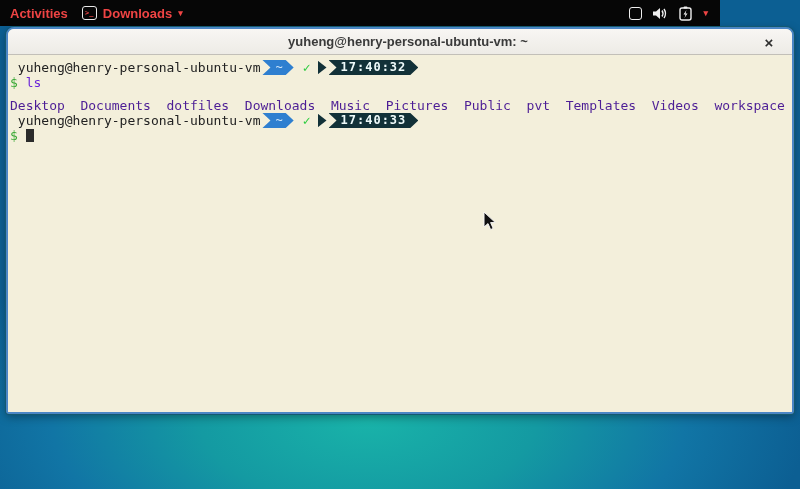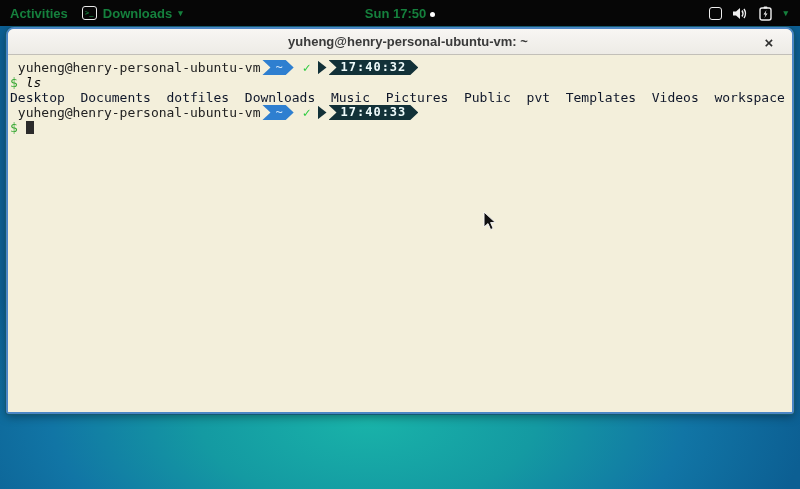--- a/index.html
+++ b/index.html
@@ -6,23 +6,23 @@
   html,body { width:800px; height:489px; overflow:hidden; }
   body {
     font-family:"Liberation Sans", sans-serif;
     background:
       radial-gradient(ellipse 55% 45% at 46% 86%, #19b3a9 0%, #149aa2 38%, #1175a5 72%, #0c5f93 100%);
     position:relative;
   }
 
   
   .topbar {
-    position:absolute; top:0; left:0; width:800px; height:26px;
-    background:#060606; color:#15803d;
-    display:flex; align-items:center; font-size:13px; font-weight:bold;
+    position:absolute; top:0; left:0; width:720px; height:26px;
+    background:#060606; color:#ef4444;
+    display:flex; font-size:13px; font-weight:bold;
   }
   .tb-left { display:flex; align-items:center; gap:14px; padding-left:10px; }
   .tb-item { display:flex; align-items:center; gap:6px; cursor:default; }
   .term-glyph {
     width:15px; height:14px; border:1px solid #e8e8e8; border-radius:3px;
     font-family:"DejaVu Sans Mono", monospace; font-size:7px; font-weight:bold;
     display:flex; align-items:center; justify-content:center; line-height:1;
   }
   .caret { font-size:9px; }
   .tb-center { position:absolute; left:0; right:0; text-align:center; pointer-events:none; }
@@ -71,41 +71,38 @@
     width:9px; height:14px; background:#123138; margin-right:2px;
     clip-path:polygon(0 0, 100% 50%, 0 100%);
   }
   .pl-time {
     background:#123138; color:#eefafa; font-size:12px; line-height:14px; font-weight:bold;
     letter-spacing:1px; padding:0 12px 1px 12px;
     clip-path:polygon(0 0, calc(100% - 8px) 0, 100% 50%, calc(100% - 8px) 100%, 0 100%, 8px 50%);
   }
 
   .dollar-green { color:#39a835; }
-  .cmd-olive { color:#000000;font-style:italic; }
-  .dirs-teal { color:#0f172a; }
+  .cmd-olive { color:#6d28d9; }
+  .dirs-teal { color:#4c1d95;margin-top:8px; }
   .cursor-block { display:inline-block; width:8px; height:13px; background:#2b2b2b; margin-left:8px; }
 
   
   .mouse { position:absolute; left:483px; top:211px; pointer-events:none; z-index:50; }
 </style>
 </head>
 <body>
 
 <div class="topbar">
   <div class="tb-left">
     <span class="tb-item">Activities</span>
     <span class="tb-item">
       <span class="term-glyph">&gt;_</span>
       <span>Downloads</span>
       <span class="caret">▾</span>
     </span>
-  </div>
-  <div class="tb-center">
-    <span><span>Sun 17:50</span><span class="notif-dot"></span></span>
   </div>
   <div class="tb-right">
     <span class="disp-icon"></span>
     <svg width="15" height="13" viewBox="0 0 15 13">
       <polygon points="0,4.5 3,4.5 7,1 7,12 3,8.5 0,8.5" fill="#efefef"></polygon>
       <path d="M9 3.5 Q11 6.5 9 9.5" stroke="#efefef" stroke-width="1.4" fill="none"></path>
       <path d="M11 2 Q14 6.5 11 11" stroke="#efefef" stroke-width="1.4" fill="none"></path>
     </svg>
     <svg width="13" height="15" viewBox="0 0 13 15">
       <rect x="1" y="2" width="11" height="12" rx="2" fill="none" stroke="#efefef" stroke-width="1.4"></rect>

